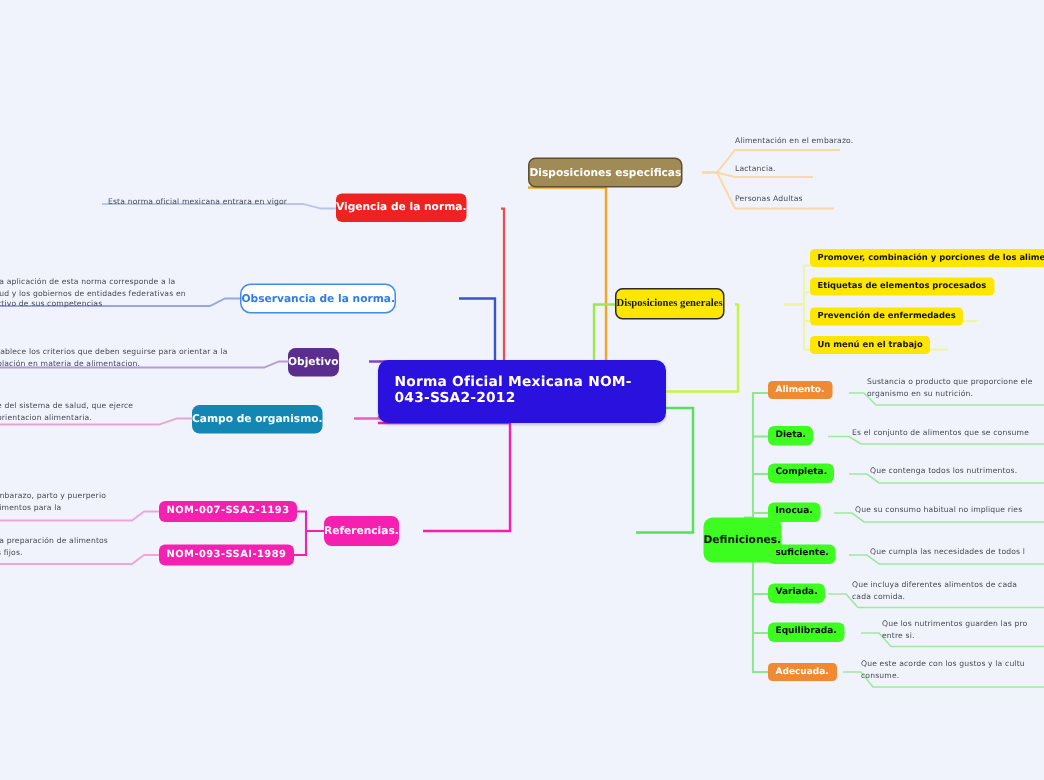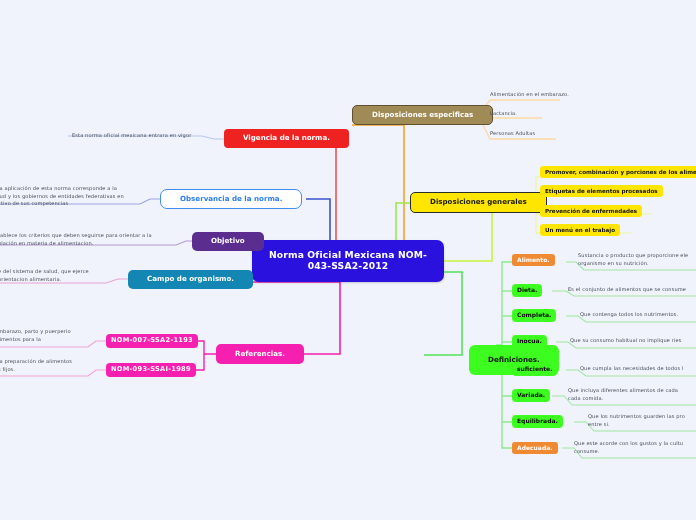--- a/index.html
+++ b/index.html
@@ -32,32 +32,32 @@
     letter-spacing:.1px;
   }
 
   
   .central{
     left:252px;top:240px;width:192px;height:42px;
     background:#2a11dd;color:#ffffff;
     border-radius:7px;
     font-size:9.2px;
     font-weight:bold;
-    text-align:center;
+    text-align:left;
     justify-content:flex-start;
     padding:0 11px;
     white-space:normal;
     letter-spacing:.15px;
     box-shadow:0 1px 2px rgba(0,0,0,.18);
   }
 
   
-  .mb{border-radius:5px;font-size:7.1px;padding:0 19px;height:20px;}
+  .mb{border-radius:5px;font-size:7.1px;padding:0 0;height:20px;}
   .mb.espec{left:352px;top:105px;background:#a08a56;color:#fff;border:1px solid #5f5032;}
-  .mb.gen{left:410px;top:192px;background:#ffe600;color:#1b1b1b;border:1.4px solid #2b2b2b;height:21px;}
+  .mb.gen{left:410px;top:192px;background:#ffe600;color:#1b1b1b;border:1.4px solid #2b2b2b;height:21px;font-family:Liberation Serif, serif;}
   .mb.defs{left:424px;top:345px;background:#3dfc1f;color:#101010;border:none;height:30px;border-radius:6px;margin-left:45px;}
   .mb.vig{left:224px;top:129px;background:#ef2222;color:#ffffff;border:none;height:19px;border-radius:4px;}
   .mb.obs{left:160px;top:189px;background:#ffffff;color:#2b7de9;border:1.4px solid #3f8ded;height:20px;border-radius:7px;}
   .mb.obj{left:192px;top:232px;background:#5b2d8e;color:#ffffff;border:none;height:19px;border-radius:5px;}
   .mb.campo{left:128px;top:270px;background:#1386b4;color:#ffffff;border:none;height:19px;border-radius:5px;}
   .mb.refs{left:216px;top:344px;background:#f520b0;color:#ffffff;border:none;height:20px;border-radius:5px;}
 
   
   .sub{border-radius:3px;font-size:5.6px;height:12px;padding:0 5px;}
   .sub.yellow{background:#ffe600;color:#141414;}

